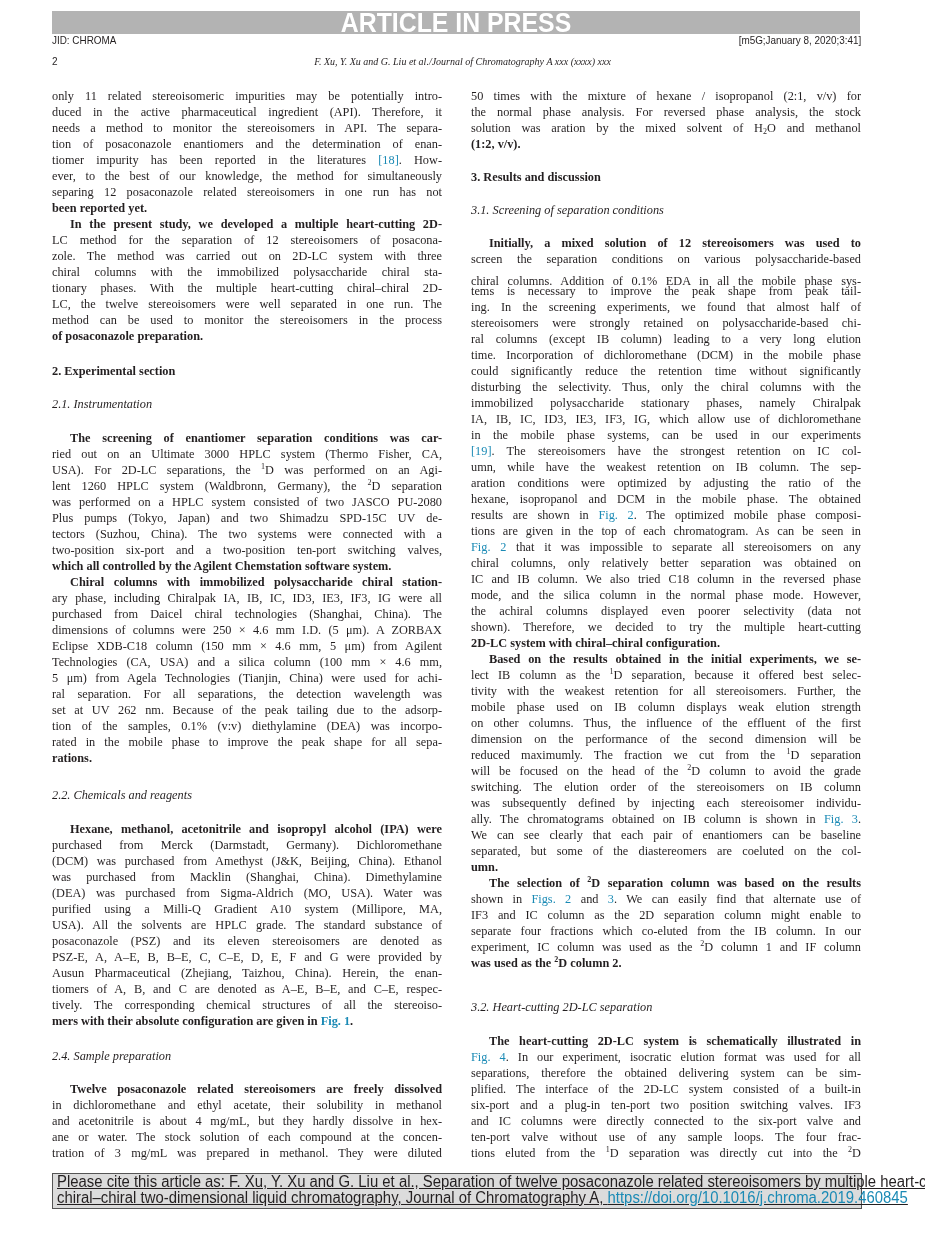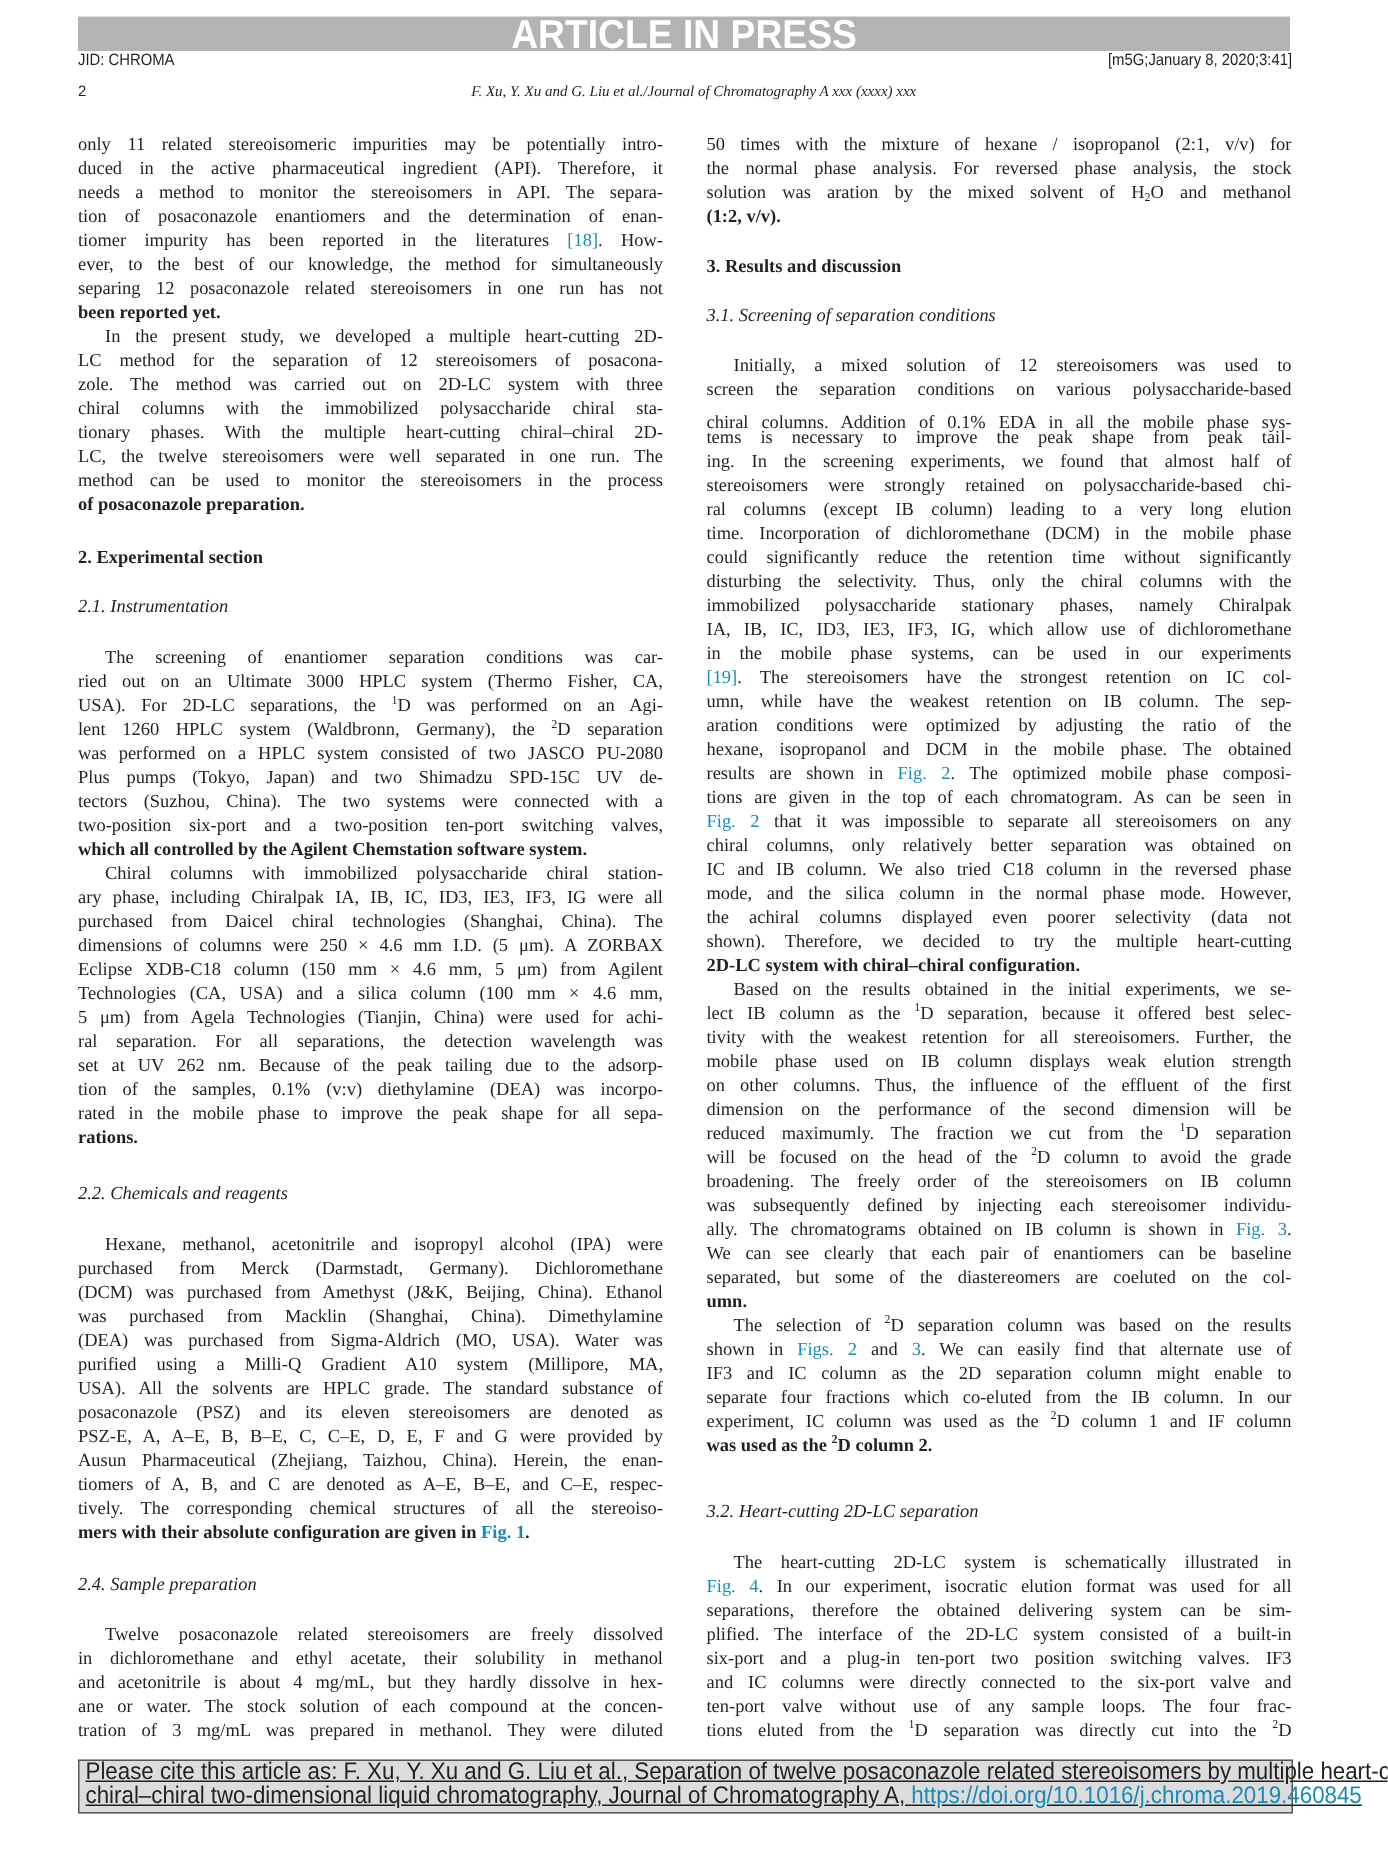--- a/index.html
+++ b/index.html
@@ -17,21 +17,21 @@
   .pageno { position: absolute; left: 52px; top: 56px; font-size: 10px; font-family: "Liberation Sans", sans-serif; }
   .running { position: absolute; left: 0; width: 925px; top: 56px; text-align: center;
              font-family: "Liberation Serif", serif; font-style: italic; font-size: 10px; }
   .col { position: absolute; width: 390px; }
   .col.left { left: 52px; }
   .col.right { left: 471px; }
   .ln { position: absolute; left: 0; width: 390px; height: 16px; white-space: nowrap;
         font-family: "Liberation Serif", serif; font-size: 12.3px; line-height: 16px;
         text-align: justify; text-align-last: justify; }
   .ln.last { text-align-last: left; font-weight: bold; }
-  .ln.ind { padding-left: 18px; width: 372px; }
+  .ln.ind { padding-left: 18px; width: 372px; font-weight: bold; }
   .h-sec { position: absolute; font-family: "Liberation Serif", serif; font-weight: bold; font-size: 12.3px; white-space: nowrap; }
   .h-sub { position: absolute; font-family: "Liberation Serif", serif; font-style: italic; font-size: 12.3px; white-space: nowrap; }
   .link { color: #1a8ab5; }
   sup { font-size: 8px; vertical-align: 5px; line-height: 0; }
   sub { font-size: 8px; vertical-align: -2px; line-height: 0; }
   .cite { position: absolute; left: 52px; top: 1173px; width: 804px; height: 34px;
           background: #dcdcdc; border: 1.5px solid #555555; padding: 0 0 0 4px;
           font-family: "Liberation Sans", sans-serif; font-size: 16px; line-height: 16px; text-decoration: underline; }
   .cite .c1, .cite .c2 { display: block; white-space: nowrap; transform: scaleX(0.93); transform-origin: left; }
 </style>
@@ -153,21 +153,21 @@
   <div class="ln last" style="top:547px">2D-LC system with chiral–chiral configuration.</div>
 
   <div class="ln ind" style="top:563px">Based on the results obtained in the initial experiments, we se-</div>
   <div class="ln" style="top:579px"><span>lect IB column as the </span><sup>1</sup><span>D separation, because it offered best selec-</span></div>
   <div class="ln" style="top:595px">tivity with the weakest retention for all stereoisomers. Further, the</div>
   <div class="ln" style="top:611px">mobile phase used on IB column displays weak elution strength</div>
   <div class="ln" style="top:627px">on other columns. Thus, the influence of the effluent of the first</div>
   <div class="ln" style="top:643px">dimension on the performance of the second dimension will be</div>
   <div class="ln" style="top:659px"><span>reduced maximumly. The fraction we cut from the </span><sup>1</sup><span>D separation</span></div>
   <div class="ln" style="top:675px"><span>will be focused on the head of the </span><sup>2</sup><span>D column to avoid the grade</span></div>
-  <div class="ln" style="top:691px">broadening. The freely order of the stereoisomers on IB column</div>
+  <div class="ln" style="top:691px">switching. The elution order of the stereoisomers on IB column</div>
   <div class="ln" style="top:707px">was subsequently defined by injecting each stereoisomer individu-</div>
   <div class="ln" style="top:723px"><span>ally. The chromatograms obtained on IB column is shown in </span><span class="link">Fig. 3</span>.</div>
   <div class="ln" style="top:739px">We can see clearly that each pair of enantiomers can be baseline</div>
   <div class="ln" style="top:755px">separated, but some of the diastereomers are coeluted on the col-</div>
   <div class="ln last" style="top:771px">umn.</div>
 
   <div class="ln ind" style="top:787px"><span>The selection of </span><sup>2</sup><span>D separation column was based on the results</span></div>
   <div class="ln" style="top:803px"><span>shown in </span><span class="link">Figs. 2</span><span> and </span><span class="link">3</span><span>. We can easily find that alternate use of</span></div>
   <div class="ln" style="top:819px">IF3 and IC column as the 2D separation column might enable to</div>
   <div class="ln" style="top:835px">separate four fractions which co-eluted from the IB column. In our</div>

